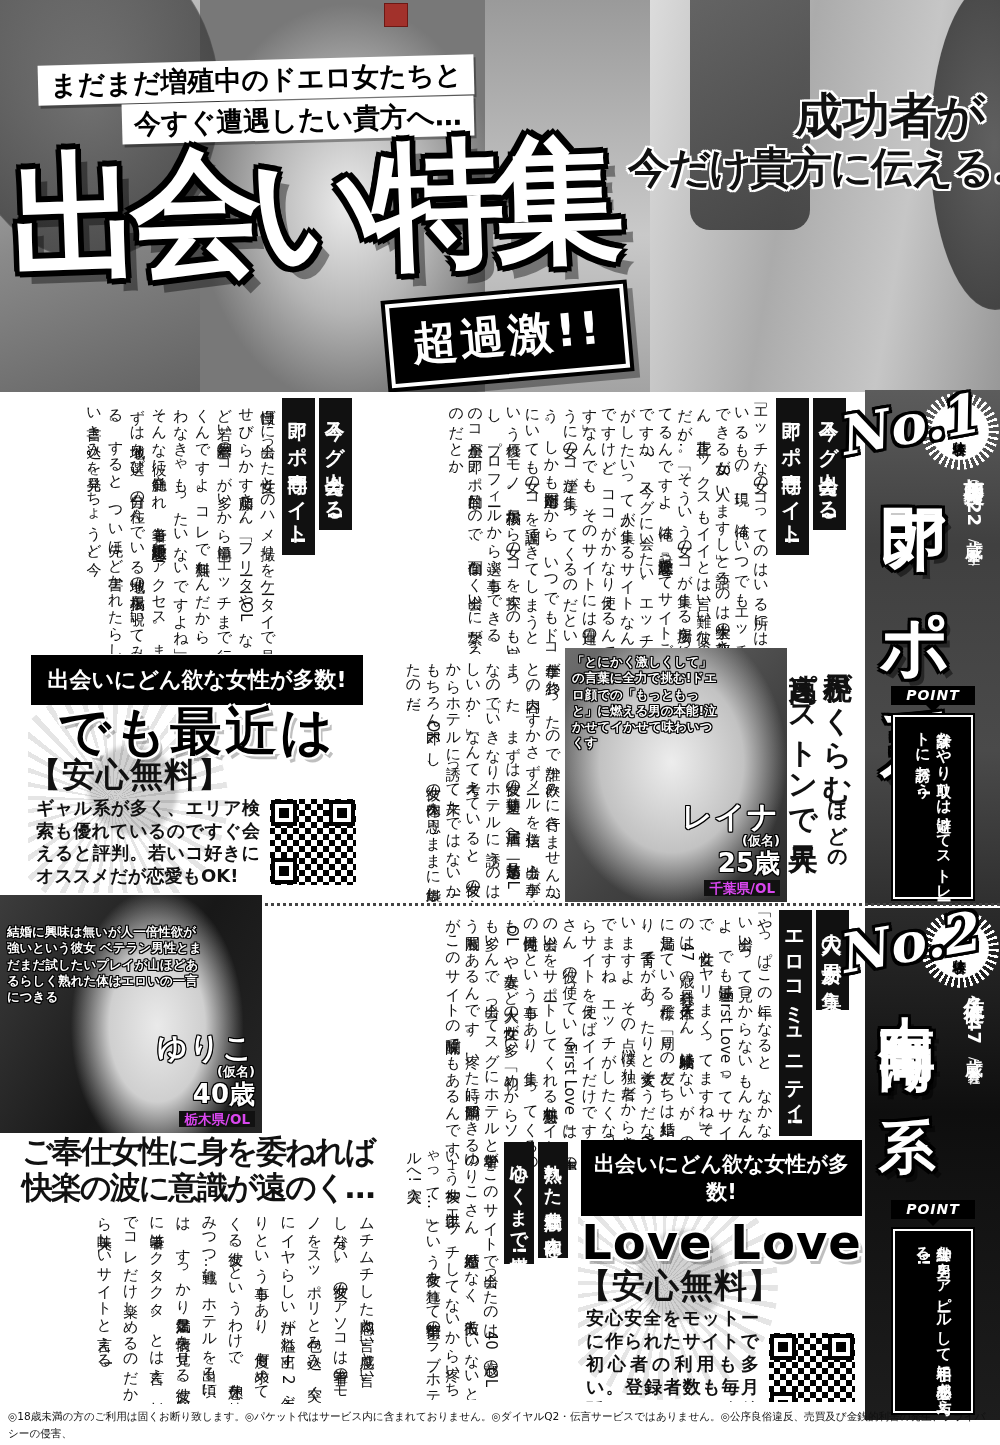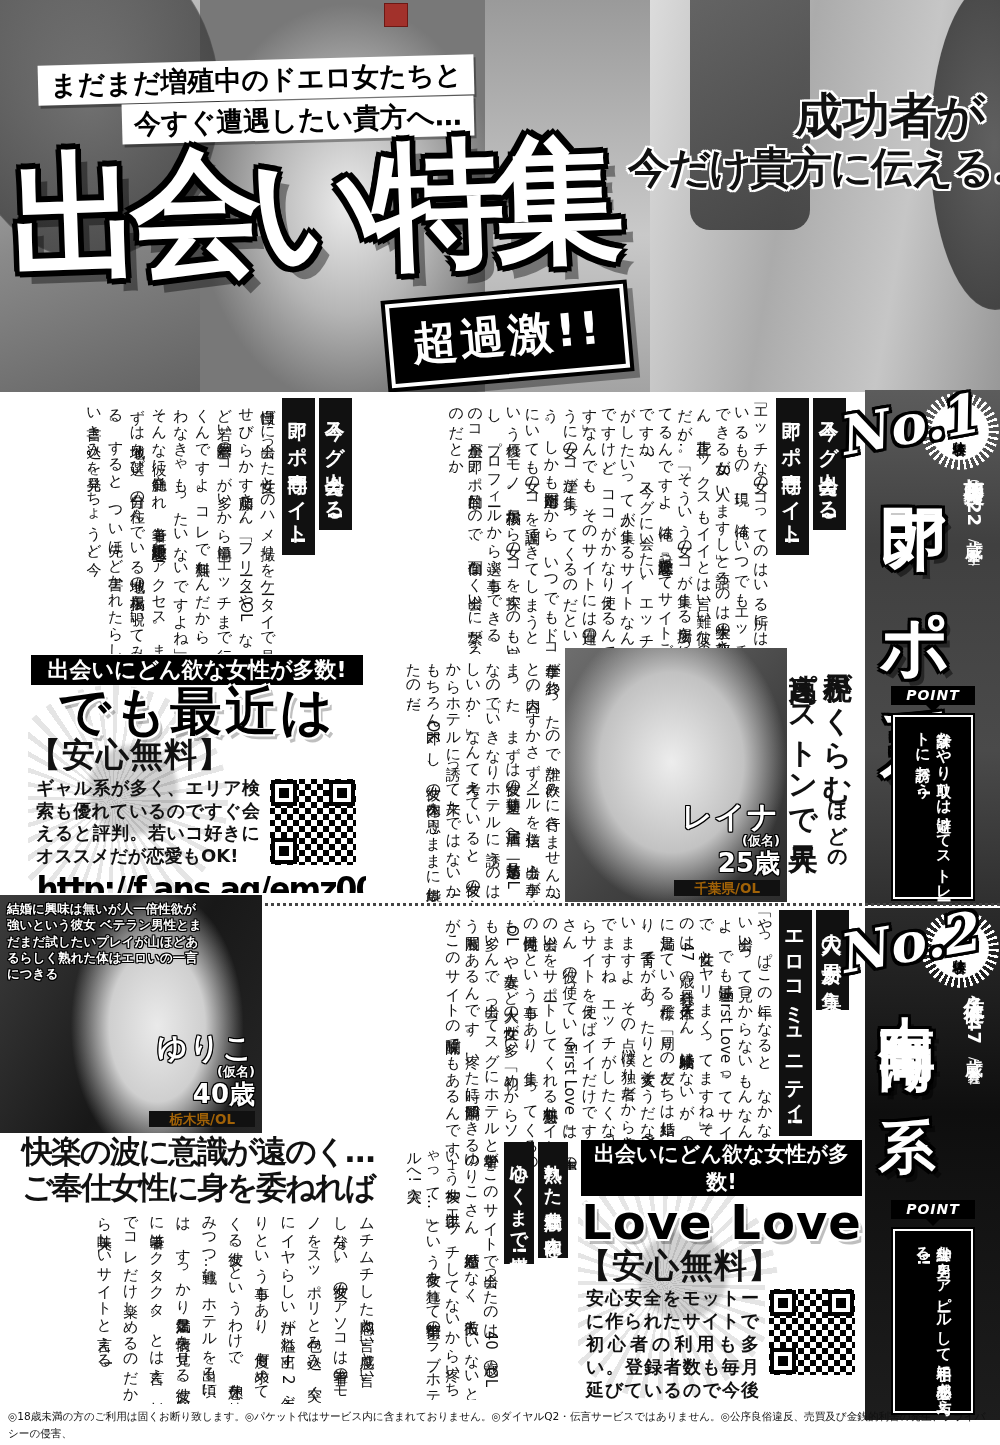--- a/index.html
+++ b/index.html
@@ -65,47 +65,47 @@
   .vhead span{writing-mode:vertical-rl;text-orientation:mixed;background:#111;color:#fff;font-weight:900;padding:8px 3px;letter-spacing:2px;display:block;}
   .vh-s1 span{font-size:20px;}
   .vh-s2 span{font-size:20px;}
   .vh-s3 span{font-size:18px;}
 
   
   .ad{background:#fff;overflow:hidden;}
   .ad::before{content:"";position:absolute;left:-30px;top:30px;width:230px;height:230px;border-radius:50%;background:repeating-conic-gradient(rgba(0,0,0,.10) 0 3deg,transparent 3deg 9deg);}
   .ad::after{content:"";position:absolute;left:60px;top:90px;width:90px;height:90px;border-radius:50%;background:rgba(0,0,0,.18);filter:blur(2px);}
   .ad>*{position:relative;z-index:1;}
-  .ad-head{background:#000;color:#fff;font-weight:900;text-align:center;margin:0 3px;padding:0 0;}
+  .ad-head{background:#000;color:#fff;font-weight:900;text-align:center;margin:0 3px;padding:10px 0;}
   .ad1 .ad-head{font-size:22px;}
   .ad2 .ad-head{font-size:21px;}
   .ad-title{font-weight:900;text-align:center;color:#000;letter-spacing:3px;white-space:nowrap;text-shadow:2px 2px 0 #fff,-2px -2px 0 #fff,2px -2px 0 #fff,-2px 2px 0 #fff,4px 5px 0 rgba(0,0,0,.25);}
   .ad1 .ad-title{font-size:52px;line-height:1.02;}
   .ad2 .ad-title{font-size:48px;line-height:1.1;letter-spacing:1px;}
   .ad-sub{font-weight:900;text-align:left;font-size:33px;line-height:1.05;letter-spacing:1px;}
-  .ad-row{display:flex;gap:8px;padding:4px 8px 0;align-items:flex-start;}
+  .ad-row{display:flex;gap:8px;padding:4px 8px 0;align-items:center;}
   .ad-body{flex:1;font-size:18px;font-weight:bold;line-height:1.27;text-align:justify;}
   .qr{position:relative;width:88px;height:88px;flex:none;background:conic-gradient(#000 25%,#fff 0 50%,#000 0 75%,#fff 0) 0 0/12px 12px #fff;outline:4px solid #fff;outline-offset:-2px;border:1px solid #999;}
   .fp{position:absolute;width:26px;height:26px;background:#000;}
   .fp::before{content:"";position:absolute;inset:4px;background:#fff;}
   .fp::after{content:"";position:absolute;inset:8px;background:#000;}
   .fp.tl{left:2px;top:2px;} .fp.tr{right:2px;top:2px;} .fp.bl{left:2px;bottom:2px;}
   .ad-url{display:block;font-weight:900;text-align:center;color:#000;white-space:nowrap;text-decoration:none;cursor:pointer;}
   .ad1 .ad-url{font-size:33px;letter-spacing:-2px;transform:scaleX(.95);margin-top:2px;}
 
   
   .photo{overflow:hidden;}
   .ph1{background:radial-gradient(160px 200px at 48% 45%,#ededed 0%,#c2c2c2 45%,rgba(0,0,0,0) 72%),linear-gradient(135deg,#6e6e6e,#414141 60%,#2c2c2c);}
   .ph2{background:radial-gradient(120px 190px at 60% 55%,#eaeaea 0%,#cfcfcf 40%,rgba(0,0,0,0) 72%),linear-gradient(120deg,#3c3c3c,#181818 55%,#262626);}
   .ph-cap{position:absolute;left:7px;top:6px;color:#fff;font-weight:bold;font-size:12.5px;line-height:1.3;}
   .ph-name{position:absolute;right:7px;bottom:5px;text-align:right;color:#fff;line-height:1.05;}
   .ph-name .n1{font-size:30px;font-weight:900;letter-spacing:2px;display:block;}
   .ph-name .n2{font-size:13px;font-weight:bold;display:block;margin-top:2px;}
   .ph-name .n3{font-size:26px;font-weight:900;display:block;margin-top:2px;}
-  .ph-name .n4{font-size:13.5px;font-weight:bold;display:inline-block;margin-top:3px;background:#111;color:#a16207;padding:1px 20px;text-shadow:none;}
+  .ph-name .n4{font-size:13.5px;font-weight:bold;display:inline-block;margin-top:3px;background:#111;color:#d946ef;padding:1px 5px;text-shadow:none;}
 
   
   .feat1{display:flex;flex-direction:row-reverse;gap:4px;}
   .feat1 div{writing-mode:vertical-rl;text-orientation:mixed;font-weight:900;color:#111;font-size:29px;letter-spacing:1px;line-height:1.05;}
   .feat1 .small{font-size:20px;}
   .headline2{font-size:31px;font-weight:900;letter-spacing:-2px;line-height:1.15;color:#111;white-space:nowrap;}
   .divider{left:0;top:903px;width:1000px;border-top:3px dotted #444;}
 
   .footer{left:8px;top:1408px;width:984px;font-size:10.6px;line-height:1.6;color:#111;letter-spacing:0;}
 </style>
@@ -178,20 +178,21 @@
         <div class="fp tr"></div>
         <div class="fp bl"></div>
       </div>
     </div>
     <a class="ad-url">http://f.ans.ag/emz003</a>
   </div>
 
   <div class="abs para" style="left:358px;top:652px;width:204px;height:250px;line-height:1.33;">仕事が終わったので誰か飲みに行きませんか?」との内容。すかさずメールを送信し、出会う事が決まった。まずは彼女の要望通り、居酒屋へ。一見清楚なOLなので「いきなりホテルに誘うのは厳しいか…」なんて考えていると、彼女の方からホテルに誘って来たではないか!もちろん即OKし、彼女の肉体を思うままに堪能したのだ!</div>
 
   <div class="abs photo ph1" style="left:565px;top:648px;width:222px;height:254px;">
+    <div class="ph-cap outline-thin" style="width:150px;">「とにかく激しくして」の言葉に全力で挑む!ドエロ顔での「もっともっと」に燃える男の本能!泣かせてイかせて味わいつくす</div>
     <div class="ph-name outline-thin">
       <span class="n1">レイナ</span>
       <span class="n2">(仮名)</span>
       <span class="n3">25歳</span>
       <span class="n4">千葉県/OL</span>
     </div>
   </div>
 
   <div class="abs feat1" style="left:788px;top:650px;height:254px;">
     <div><span>視界がくらむ</span><span class="small">ほどの</span></div>
@@ -223,32 +224,32 @@
     </div>
   </div>
 
   <div class="abs vhead vh-s2" style="left:779px;top:910px;">
     <span>大人の男女が集う</span>
     <span>エロコミュニティ!</span>
   </div>
   <div class="abs para" style="left:262px;top:908px;width:512px;height:262px;line-height:1.3;">「やっぱこの年になると、なかなか新しい出会いって見つからないもんなんですよ。でも最近は『First Love』ってサイトで、女性とヤリまくってますね」そう語るのは47歳の会社員、佐々木さん。結婚経験はないが、今の奔放な生活に満足している様子だ。「周りの友だちは結婚したり、子育てがあったりと大変そうだな〜って思いますよ。その点、僕は独り者だから好き放題遊んでますね。エッチがしたくなったらサイトを使えばイイだけですし」と佐々木さん。彼の使っている『First Love』は、中高年の男性の出会いをサポートしてくれる安心無料サイト。大人の男性向けという事もあり、集まってくるのもOLや人妻など大人の女性が多い。「初めからソノ気の女性も多いんで、出会ってスグにホテルという展開もあるんです。疼いた時に即解消できるのがこのサイトの醍醐味でもあるんですよ」</div>
 
   <div class="abs photo ph2" style="left:0px;top:895px;width:262px;height:238px;">
-    <div class="ph-cap outline-thin" style="width:200px;">結婚に興味は無いが人一倍性欲が強いという彼女 ベテラン男性とまだまだ試したいプレイが山ほどあるらしく熟れた体はエロいの一言につきる</div>
+    <div class="ph-cap outline-thin" style="width:200px;margin-top:23px;">結婚に興味は無いが人一倍性欲が強いという彼女 ベテラン男性とまだまだ試したいプレイが山ほどあるらしく熟れた体はエロいの一言につきる</div>
     <div class="ph-name outline-thin">
       <span class="n1">ゆりこ</span>
       <span class="n2">(仮名)</span>
       <span class="n3">40歳</span>
       <span class="n4">栃木県/OL</span>
     </div>
   </div>
 
   <div class="abs" style="left:22px;top:1134px;">
+    <div class="headline2">ご奉仕女性に身を委ねれば</div>
     <div class="headline2">快楽の波に意識が遠のく…</div>
-    <div class="headline2">ご奉仕女性に身を委ねれば</div>
   </div>
 
   <div class="abs vhead vh-s3" style="left:504px;top:1142px;">
     <span>熟れた豊満な肉体を</span>
     <span>心ゆくまで堪能!</span>
   </div>
   <div class="abs para" style="left:386px;top:1142px;width:114px;height:258px;line-height:1.28;">筆者がこのサイトで出会ったのは40歳のOLゆりこさん。結婚歴もなく、彼氏もいないという彼女。「2年以上エッチしてないから疼いちゃって…」という彼女を連れて繁華街のラブホテルへ突入!</div>
   <div class="abs para" style="left:8px;top:1206px;width:372px;height:198px;line-height:1.75;">ムチムチした肉感と言い感度と言い、申し分ない。彼女のアソコは筆者のモノをスッポリと包み込み、突く度にイヤらしい汁が溢れ出す。2年ぶりという事もあり、何度も求めてくる彼女。というわけで、休憩を挟みつつ連戦…。ホテルを出る頃には、すっかり満足気な表情を見せる彼女。対照的に筆者はクタクタ。とは言え、無料でコレだけ楽しめるのだから美味しいサイトと言える!</div>
 
   <div class="abs ad ad2" style="left:578px;top:1140px;width:287px;height:262px;">

